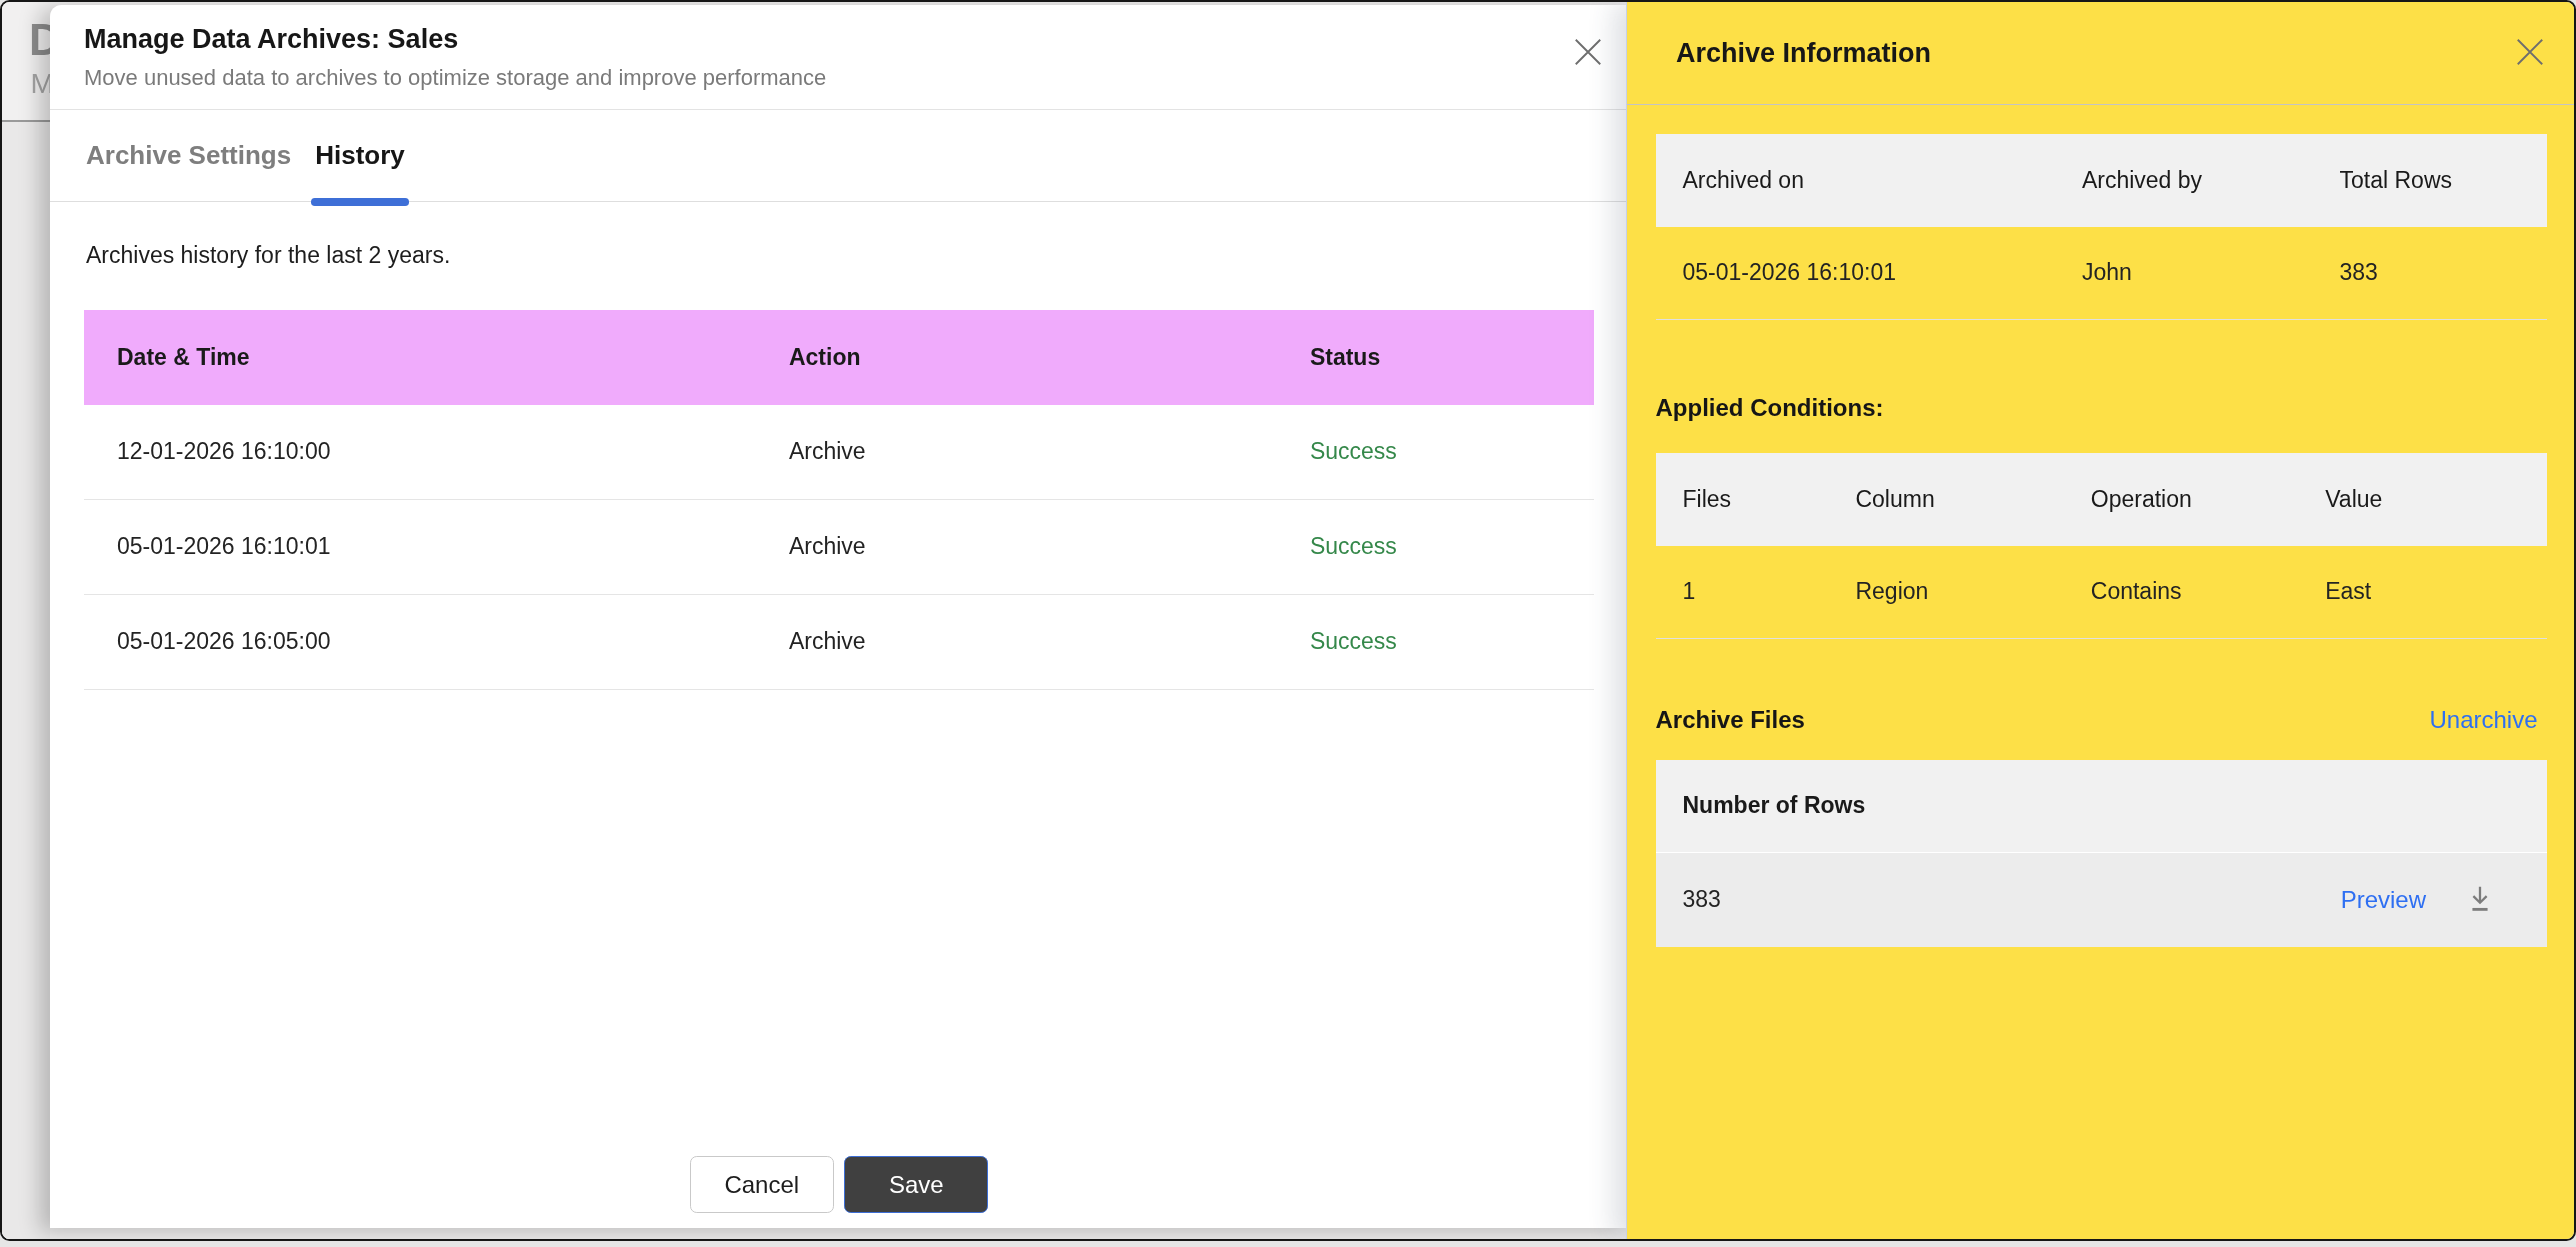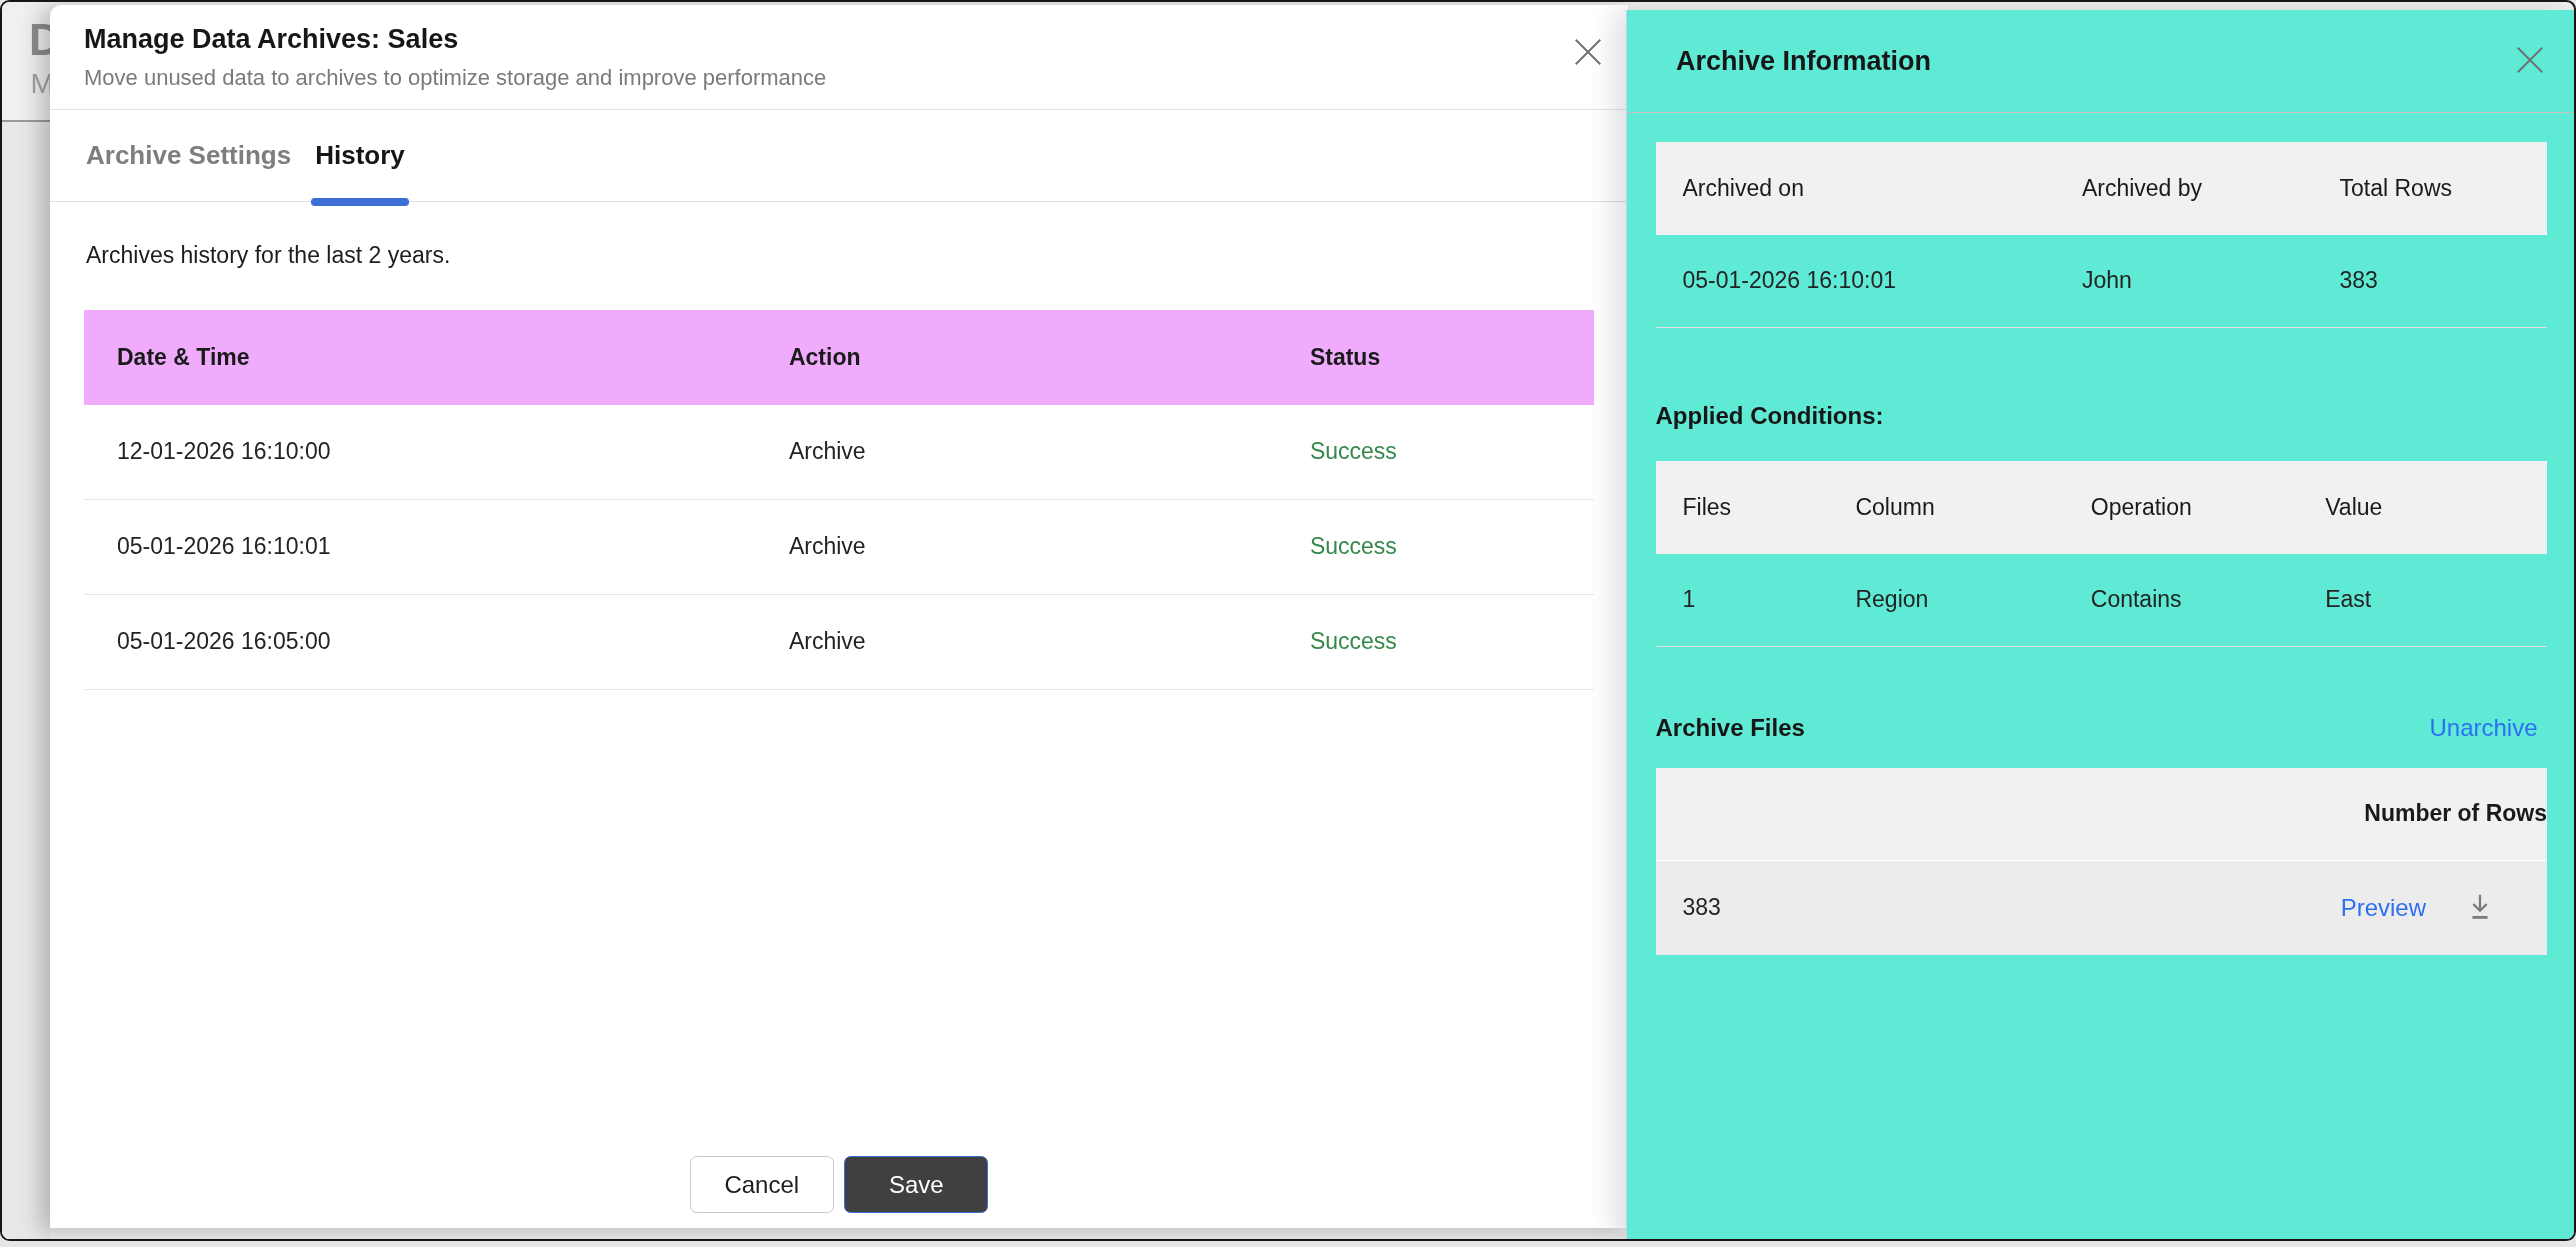--- a/index.html
+++ b/index.html
@@ -54,22 +54,22 @@
   .h-body-row { border-bottom: 1px solid #e5e5e5; color: #232323; }
   .status-success { color: #35884a; }
 
   .modal-footer { position: absolute; left: 0; right: 0; bottom: 15px; display: flex; justify-content: center; gap: 10.5px; }
   .btn { height: 57px; min-width: 144px; border-radius: 6.7px; font-size: 24px; font-family: "Liberation Sans", sans-serif; cursor: pointer; }
   .btn-cancel { background: #ffffff; border: 1px solid #c9c9c9; color: #1d1d1d; }
   .btn-save { background: #404040; border: 1px solid #3d6ed5; color: #ffffff; }
 
   
   .drawer {
-    position: absolute; right: 0; top: 8px; bottom: 0; width: 948px;
-    background: #5eead4; border-left: 1.9px solid #c7d0e8;
+    position: absolute; right: 0; top: 0; bottom: 0; width: 948px;
+    background: #fde047; border-left: 1.9px solid #c7d0e8;
     box-shadow: -13.3px 0 25px rgba(50,60,90,.16);
   }
   .drawer-header { position: relative; height: 103px; border-bottom: 1.9px solid #c4c4c4; display: flex; align-items: center; padding: 0 86px 0 49px; }
   .drawer-title { font-size: 27px; font-weight: bold; color: #171717; }
   .drawer-header .close-btn { right: 25px; top: 32px; }
 
   .drawer-body { padding: 28.5px 27px 0 28.5px; }
 
   .d-table .d-row { display: grid; align-items: center; }
   .d-table .d-row > div { padding-left: 27px; font-size: 23px; }
@@ -81,21 +81,21 @@
   .conditions-label { margin-top: 74px; }
 
   .conditions-table { margin-top: 31px; }
   .conditions-table .d-row { grid-template-columns: 19.4% 26.4% 26.3% 27.9%; height: 93px; }
   .conditions-table .d-body-row { border-bottom: 1px solid #e0e0e0; color: #232323; }
 
   .files-header-line { margin-top: 67px; display: flex; align-items: center; justify-content: space-between; padding-right: 9.5px; }
   .link { background: none; border: none; cursor: pointer; font-family: "Liberation Sans", sans-serif; font-size: 24px; color: #2e6ff2; padding: 0; }
 
   .files-table { margin-top: 26px; }
-  .files-head { background: #f1f1f1; height: 92px; display: flex; align-items: center; justify-content: flex-end; }
+  .files-head { background: #f1f1f1; height: 92px; display: flex; align-items: center; }
   .files-head > div { padding-left: 27px; font-size: 23px; font-weight: bold; color: #1a1a1a; }
   .files-row { background: #ececec; border-top: 1.9px solid #ffffff; height: 95px; display: flex; align-items: center; padding: 0 49px 0 27px; }
   .files-count { font-size: 23px; color: #232323; flex: 1; }
   .preview-link { margin-right: 36px; }
   .icon-btn { background: none; border: none; cursor: pointer; display: flex; align-items: center; }
 </style>
 </head>
 <body>
 
 <div class="screen">

